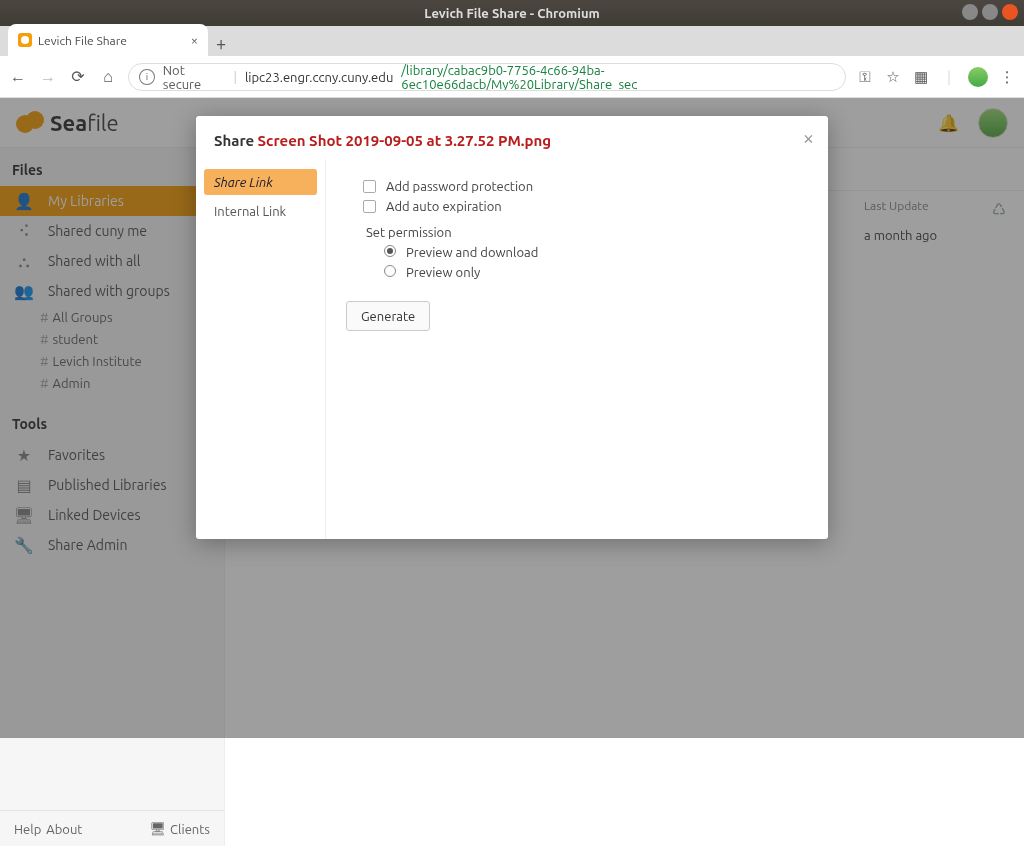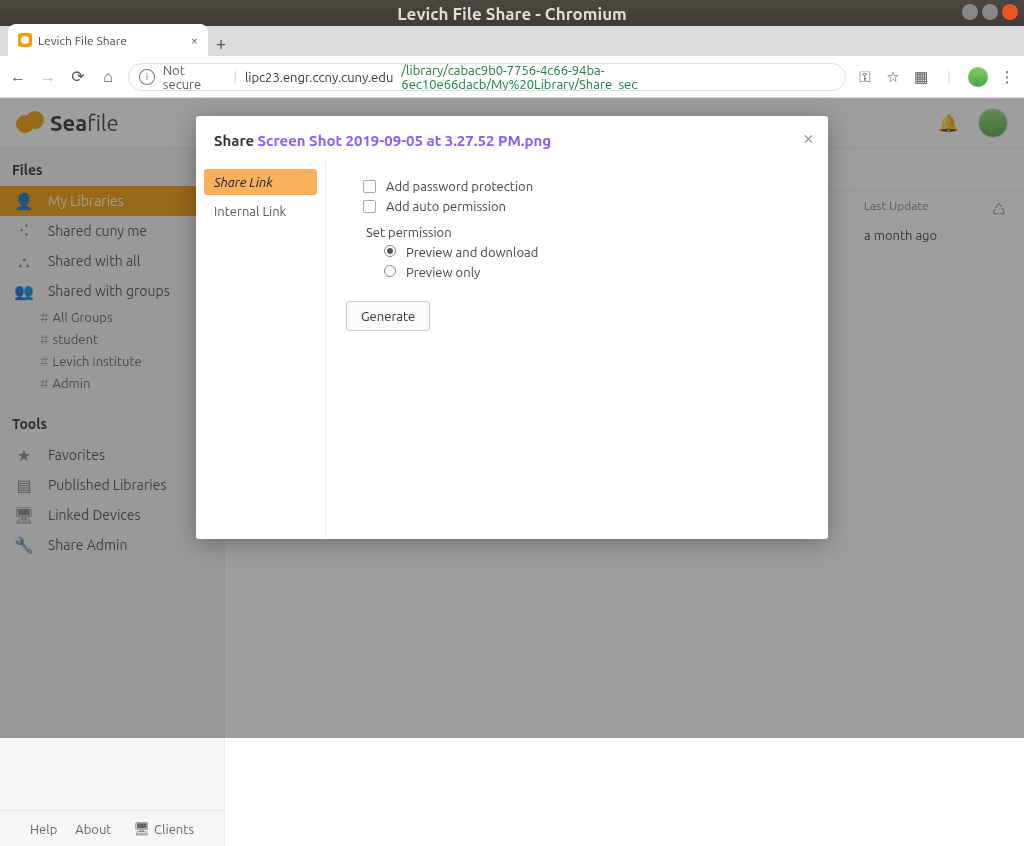--- a/index.html
+++ b/index.html
@@ -1,19 +1,19 @@
 <!DOCTYPE html>
 <html><head>
 <meta charset="utf-8">
 <style>
   * { box-sizing: border-box; margin: 0; padding: 0; font-family: -apple-system, BlinkMacSystemFont, "Segoe UI", Ubuntu, "Helvetica Neue", Arial, sans-serif; }
   html, body { width: 1024px; height: 846px; overflow: hidden; background: #ddd; }
 
   
-  .os-titlebar { height: 26px; background: linear-gradient(#4b4640,#3f3b35); display:flex; align-items:center; justify-content:center; color:#ddd; font-size:17px; font-weight:bold; position:relative;}
+  .os-titlebar { height: 26px; background: linear-gradient(#4b4640,#3f3b35); display:flex; align-items:center; justify-content:center; color:#ddd; font-size:13px; font-weight:bold; position:relative;}
   .os-titlebar .win-btns { position:absolute; right:6px; top:4px; display:flex; gap:4px;}
   .os-titlebar .win-btn { width:16px; height:16px; border-radius:50%; display:flex; align-items:center; justify-content:center; font-size:10px;}
   .wb-min{background:#888;} .wb-max{background:#888;} .wb-close{background:#e95420;}
 
   
   .browser-chrome { height: 72px; background:#fff; position:relative;}
   .tab-strip { height:30px; background:#dcdcdc; display:flex; align-items:flex-end; padding-left:8px;}
   .tab { background:#fff; height:28px; min-width:200px; border-top-left-radius:8px; border-top-right-radius:8px; display:flex; align-items:center; padding:16px 10px; font-size:12px; color:#4a4a4a; gap:6px;}
   .tab .fav{width:14px;height:14px;background:#f59e0b;border-radius:3px; position:relative;}
   .tab .fav:after{content:""; position:absolute; width:8px;height:8px;border-radius:50%;background:#fff;left:3px;top:3px;}
@@ -46,42 +46,42 @@
 
   .app-main{display:flex;height:698px;}
   .sidebar{width:225px;background:#f6f6f6;border-right:1px solid #eee;padding-top:6px;display:flex;flex-direction:column;}
   .side-hd{font-size:14px;font-weight:bold;color:#333;padding:8px 12px;}
   .side-item{display:flex;align-items:center;gap:12px;padding:6px 12px;font-size:14px;color:#555;line-height:18px;}
   .side-item.active{background:#f59e0b;color:#fff;}
   .side-item .sic{width:24px;text-align:center;color:#888;font-size:16px;}
   .side-item.active .sic{color:#fff;}
   .side-sub{font-size:13px;color:#666;padding:4px 12px 4px 40px;}
   .side-sub .hash{color:#aaa;margin-right:4px;}
-  .sidebar-footer{margin-top:auto;border-top:1px solid #e5e5e5;height:36px;display:flex;align-items:center;padding:0 30px;font-size:13px;color:#666;gap:18px;justify-content:flex-end;}
+  .sidebar-footer{margin-top:auto;border-top:1px solid #e5e5e5;height:36px;display:flex;align-items:center;padding:0 14px;font-size:13px;color:#666;gap:5px;justify-content:flex-end;}
   .sidebar-footer .clients{margin-left:auto;display:flex;align-items:center;gap:4px;}
 
   .content{flex:1;background:#fff;position:relative;}
   .file-toolbar{display:flex;gap:5px;padding:8px 12px;border-bottom:1px solid #eee;align-items:center;}
   .ft-btn{border:1px solid #ccc;background:#fafafa;padding:4px 12px;font-size:13px;color:#444;border-radius:2px;}
   .ft-icgroup{margin-left:4px;display:flex;}
   .ft-ic{width:28px;height:26px;border:1px solid #ccc;display:flex;align-items:center;justify-content:center;font-size:13px;color:#666;margin-left:-1px;}
   .ft-ic.active{background:#888;color:#fff;}
 
   .col-headers{display:flex;font-size:12px;color:#888;padding:8px 20px;}
   .col-headers .c1{width:520px;} .col-headers .c2{flex:1;} .col-headers .c3{width:140px;}
   .recyc{position:absolute;right:18px;top:52px;color:#9aa;font-size:16px;}
   .file-row{display:flex;font-size:13px;color:#444;padding:8px 20px;}
   .file-row .c1{width:520px;} .file-row .c2{flex:1;} .file-row .c3{width:140px;}
 
   
   .overlay{position:absolute;inset:0;background:rgba(40,40,40,0.45);display:flex;align-items:flex-start;justify-content:center;padding-top:18px;}
   .modal{width:632px;background:#fff;border-radius:3px;box-shadow:0 4px 24px rgba(0,0,0,.3);}
   .modal-hd{padding:16px 18px 10px;font-size:15px;position:relative;}
   .modal-hd .share-word{font-weight:bold;color:#333;}
-  .modal-hd .share-file{color:#8b5cf6;font-weight:600;}
+  .modal-hd .share-file{color:#b91c1c;font-weight:600;}
   .modal-close{position:absolute;right:14px;top:10px;font-size:20px;color:#999;cursor:pointer;}
   .modal-body{display:flex;min-height:380px;}
   .modal-tabs{width:130px;border-right:1px solid #eee;padding:10px 8px;}
   .mtab{font-size:13px;padding:6px 10px;color:#555;border-radius:3px;margin-bottom:3px;}
   .mtab.active{background:#f7b05b;color:#0f172a;font-style:italic;}
   .modal-pane{flex:1;padding:14px 20px;font-size:13px;color:#444;}
   .chk-row{display:flex;align-items:center;gap:10px;margin:6px 0;padding-left:17px;}
   .chk{width:13px;height:13px;border:1px solid #aaa;border-radius:2px;}
   .radio{width:12px;height:12px;border:1px solid #888;border-radius:50%;display:inline-flex;align-items:center;justify-content:center;}
   .radio.sel::after{content:"";width:6px;height:6px;background:#555;border-radius:50%;}
@@ -238,21 +238,21 @@
           <div class="mtab active">Share Link</div>
           <div class="mtab">Internal Link</div>
         </div>
         <div class="modal-pane">
           <div class="chk-row">
             <span class="chk"></span>
             <span>Add password protection</span>
           </div>
           <div class="chk-row">
             <span class="chk"></span>
-            <span>Add auto permission</span>
+            <span>Add auto expiration</span>
           </div>
           <div class="perm-head">Set permission</div>
           <div class="perm-opt">
             <span class="radio sel"></span>
             <span>Preview and download</span>
           </div>
           <div class="perm-opt">
             <span class="radio"></span>
             <span>Preview only</span>
           </div>

